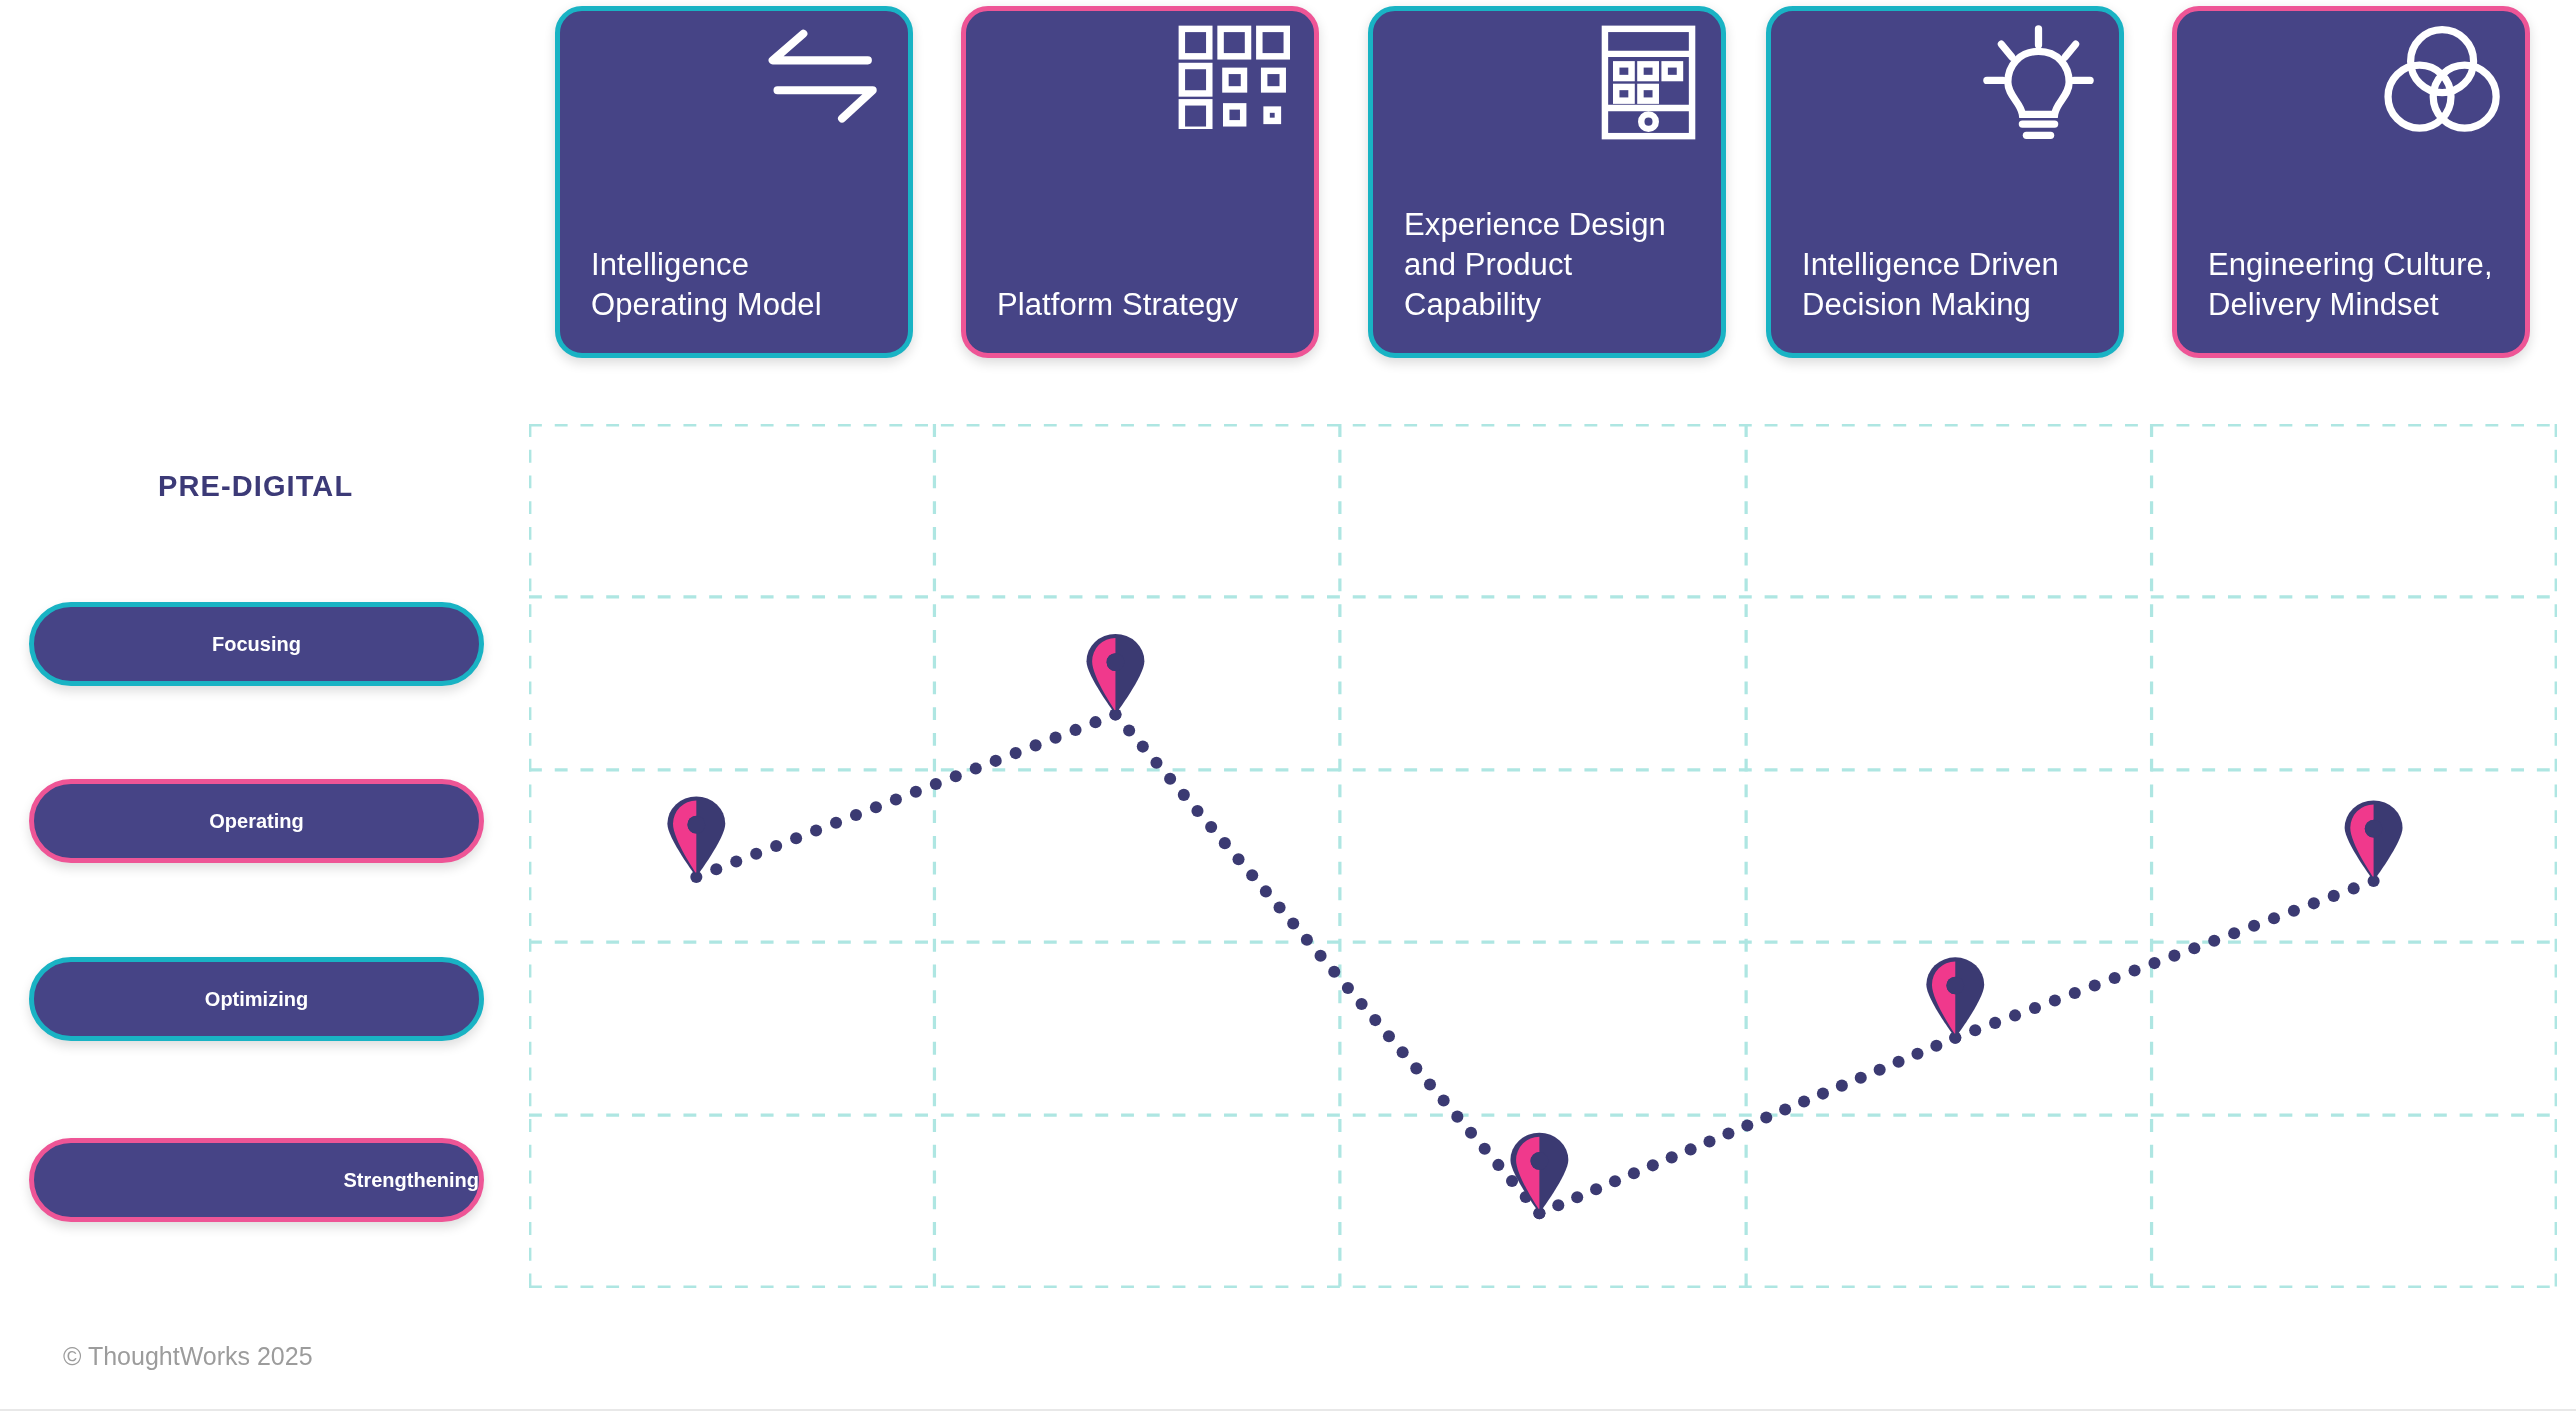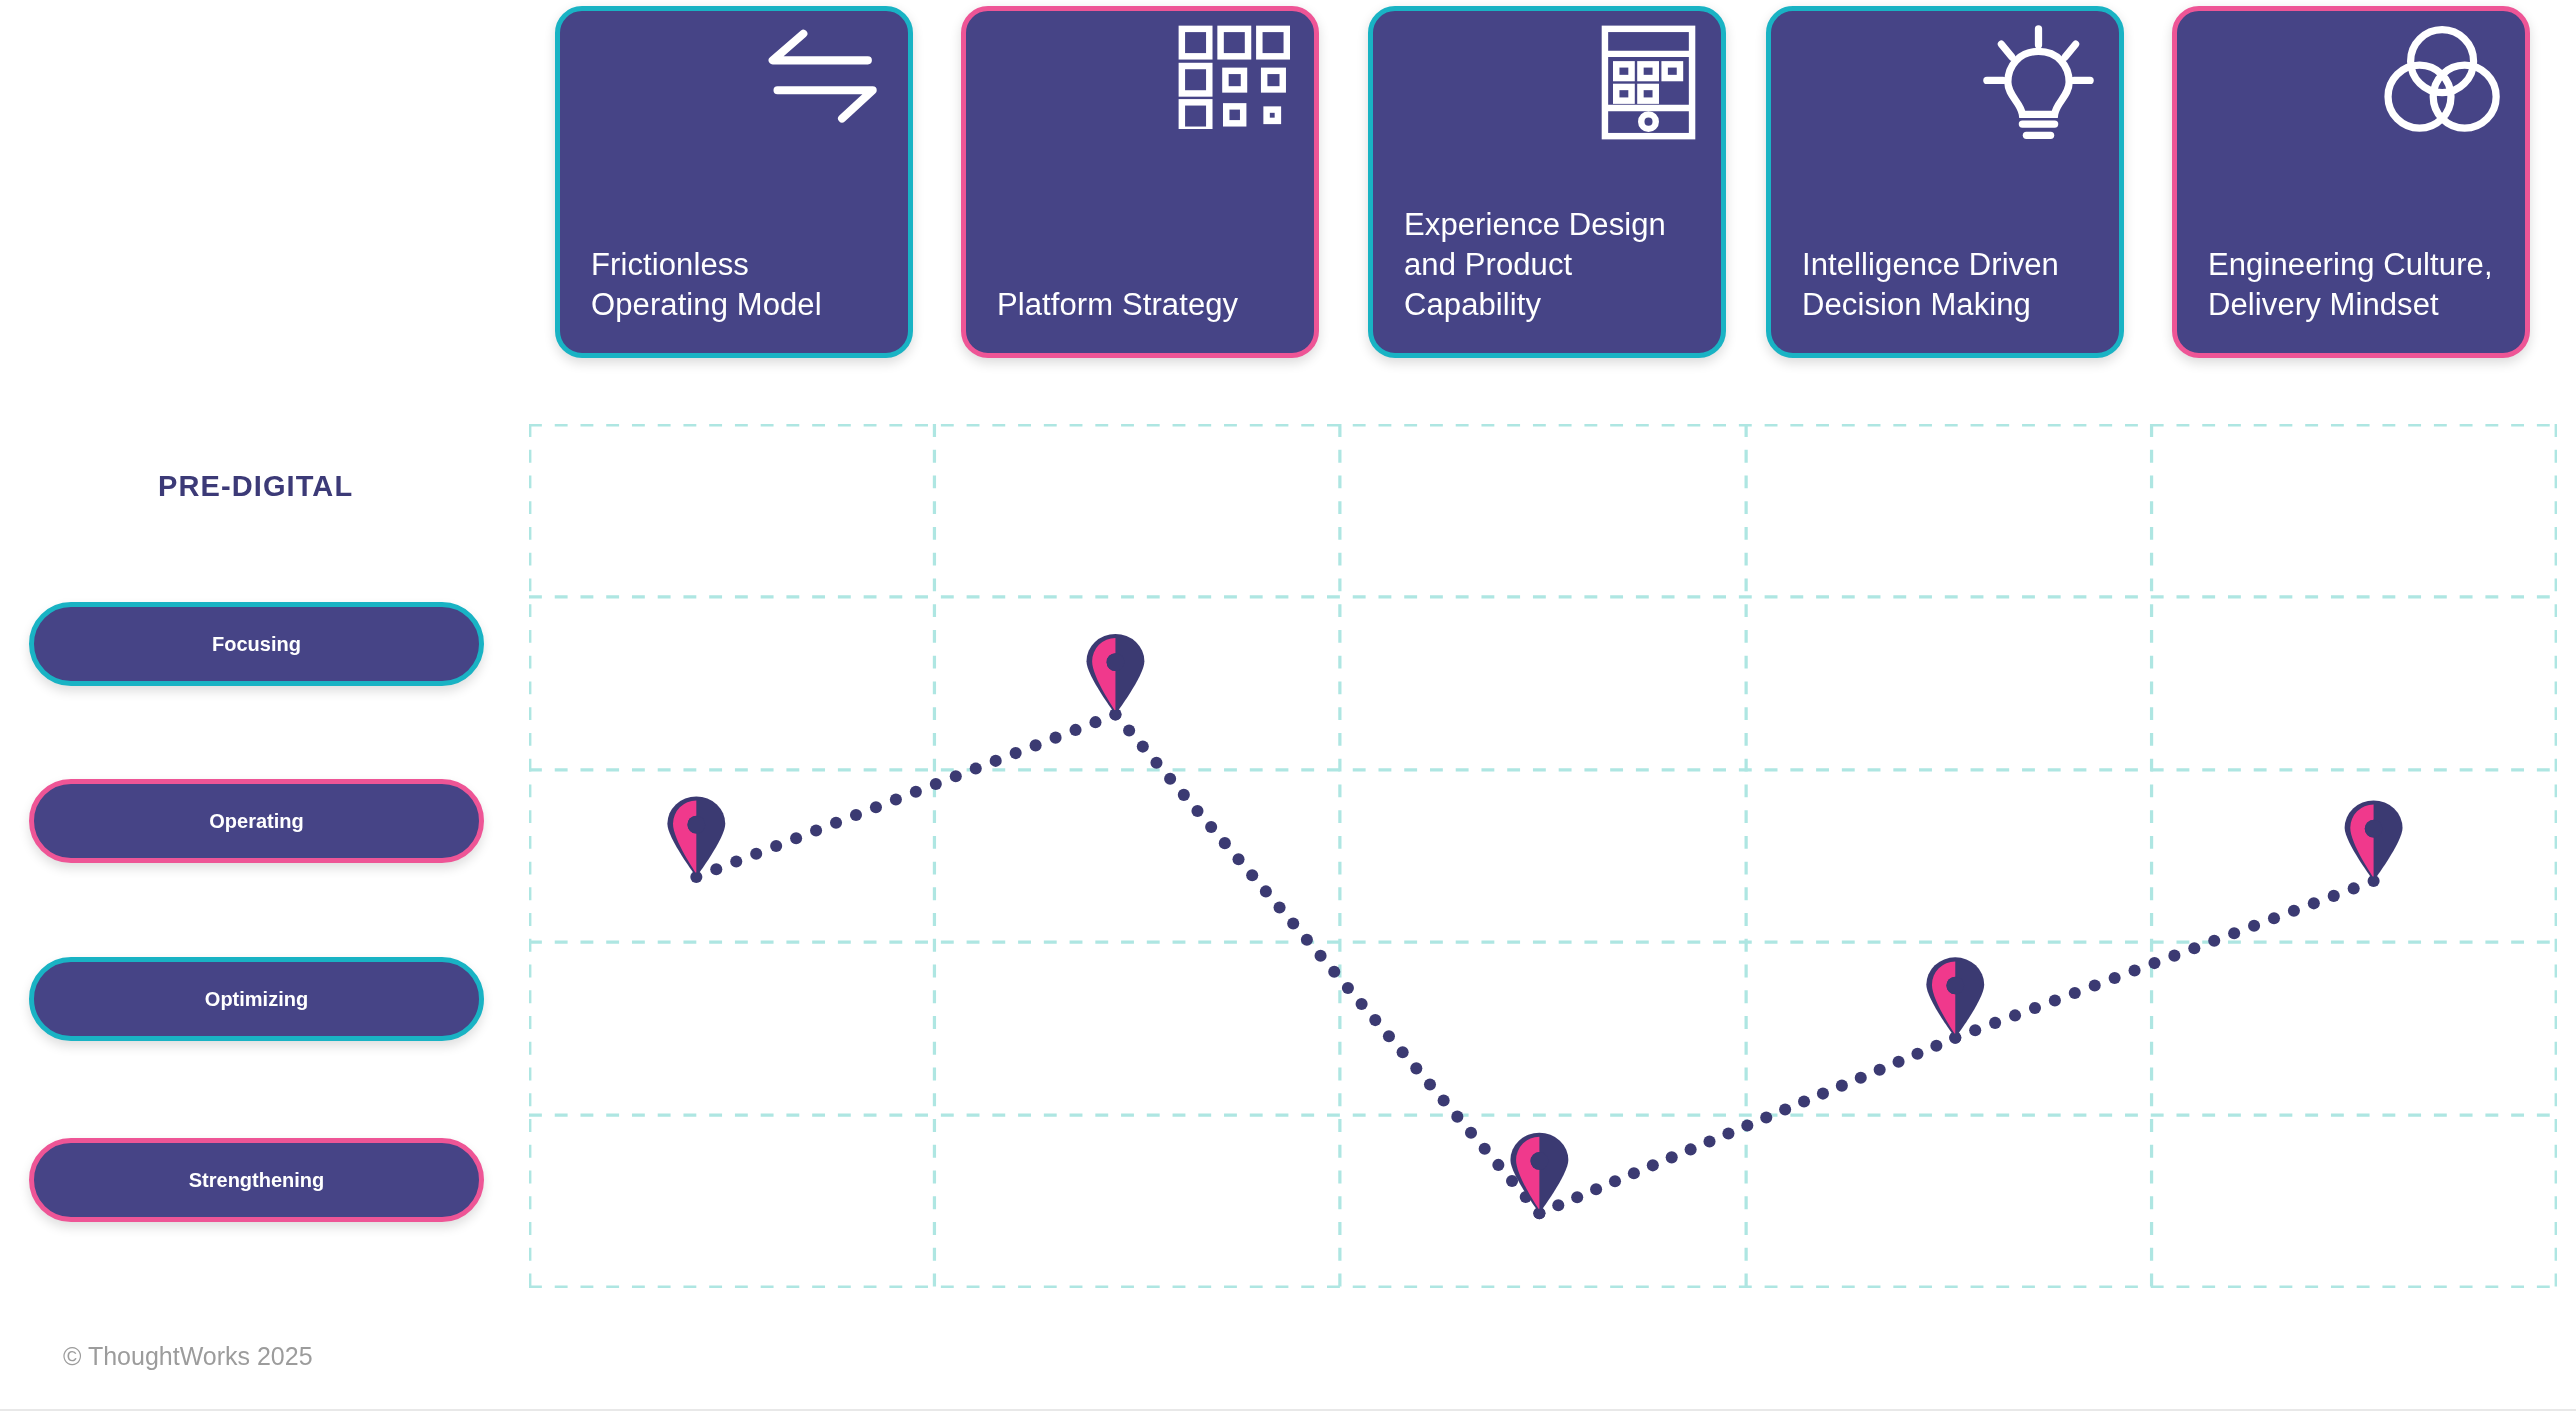--- a/index.html
+++ b/index.html
@@ -40,21 +40,21 @@
     background:#464486;border-radius:48px;box-sizing:border-box;
     display:flex;align-items:center;justify-content:center;
     color:#ffffff;font-size:20px;font-weight:bold;
     box-shadow:0 5.6px 10.5px rgba(0,0,0,.13);
   }
   .pill.teal{border:5.6px solid #19b3c4;}
   .pill.pink{border:5.6px solid #ee5596;}
   #pill-0{top:602px;}
   #pill-1{top:779px;}
   #pill-2{top:957px;}
-  #pill-3{top:1138px;}
+  #pill-3{top:1138px;justify-content:flex-end;}
   #copyright{
     position:absolute;left:63px;top:1342px;
     color:#9c9c9c;font-size:25px;font-weight:400;
   }
   
   #chart{position:absolute;left:529px;top:424px;width:2028px;height:864px;}
   #chart svg{position:absolute;left:0;top:0;}
   
   #footline{position:absolute;left:0;bottom:0;width:2576px;height:1.6px;background:#e8e8e8;}
 </style>
@@ -65,21 +65,21 @@
 
   <div class="card teal" style="left:0px;">
     <div class="card-icon">
       <svg width="121" height="105" viewBox="0 0 150 130">
         <g fill="none" stroke="#ffffff" stroke-width="10" stroke-linecap="round" stroke-linejoin="round">
           <polyline points="50,12 12,45 130,45"></polyline>
           <polyline points="18,82 136,82 98,117"></polyline>
         </g>
       </svg>
     </div>
-    <div class="card-label">Frictionless Operating Model</div>
+    <div class="card-label">Intelligence Operating Model</div>
   </div>
 
   <div class="card pink" style="left:406px;">
     <div class="card-icon">
       <svg width="113" height="105" viewBox="0 0 140 130">
         <g fill="none" stroke="#ffffff" stroke-width="8">
           <rect x="6" y="6" width="34" height="34"></rect>
           <rect x="54" y="6" width="34" height="34"></rect>
           <rect x="102" y="6" width="34" height="34"></rect>
           <rect x="6" y="52" width="34" height="34"></rect>

